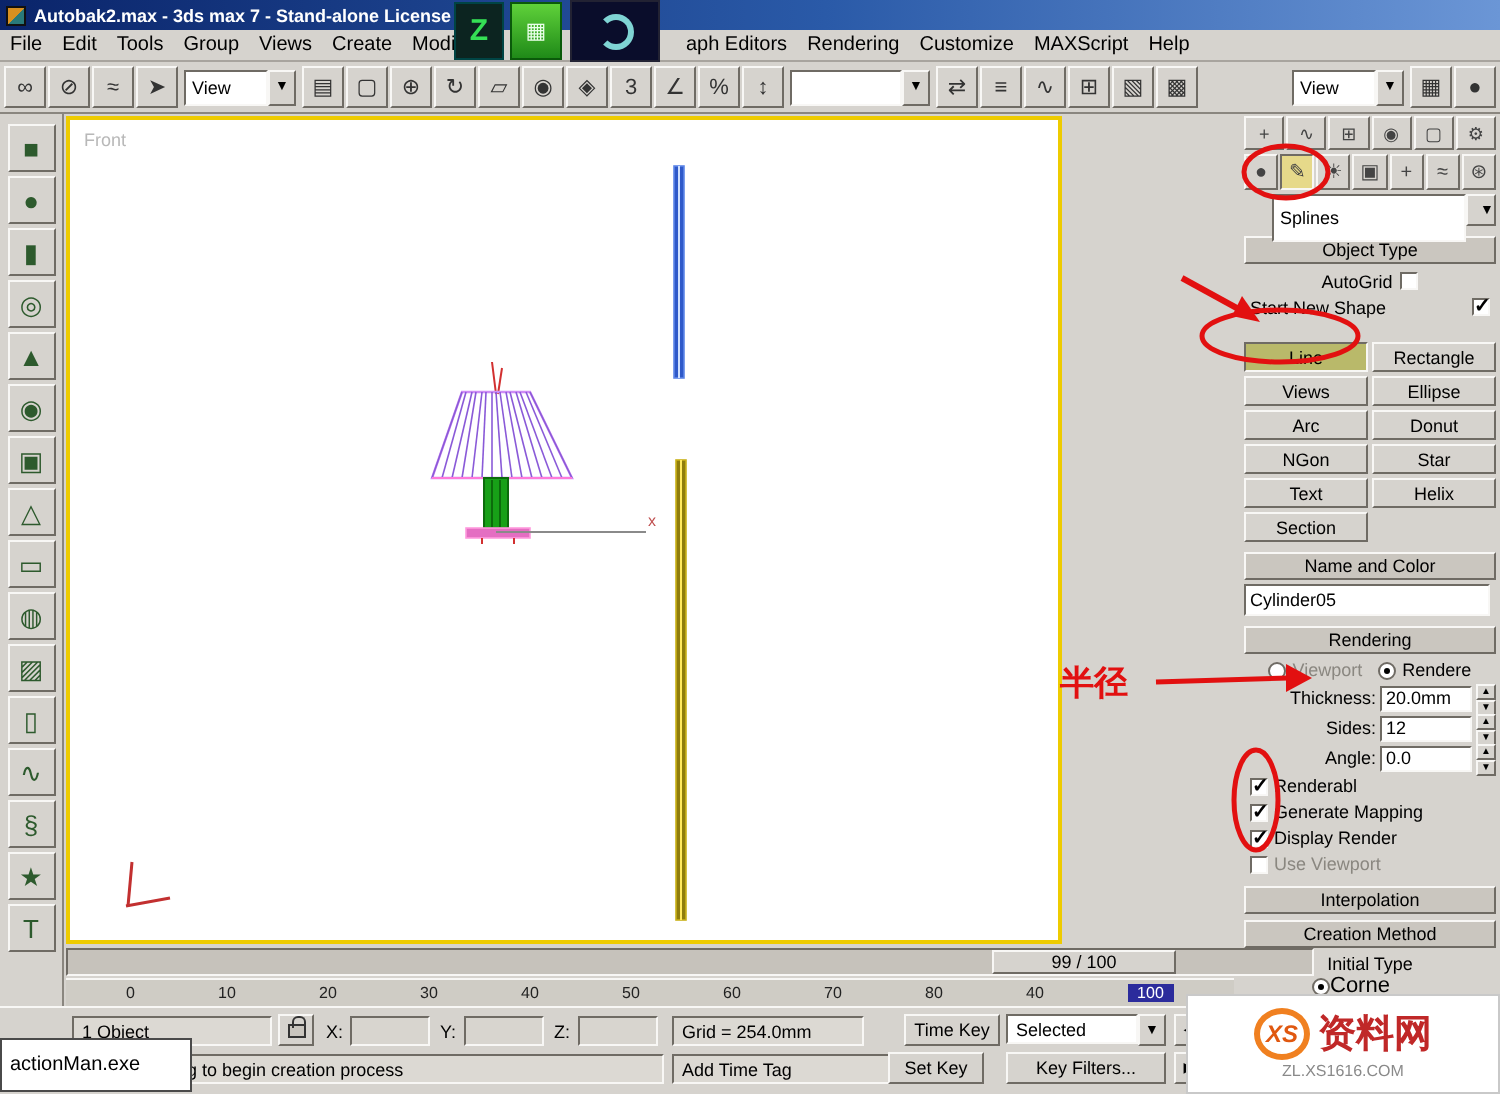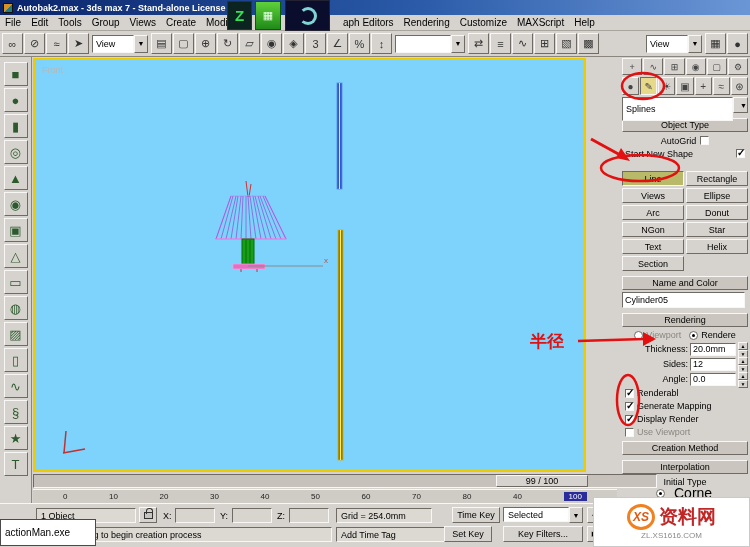--- a/index.html
+++ b/index.html
@@ -38,33 +38,33 @@
   .tb-dd { height:18px; display:flex; align-items:stretch; margin:0 2px; }
   .tb-dd .dd-text { width:42px; background:#fff; border:1px solid; border-color:#6f6b64 #f8f7f5 #f8f7f5 #6f6b64; font-size:9px; display:flex; align-items:center; padding:0 3px; }
   .tb-dd .dd-arrow { width:14px; font-size:7px; display:flex; align-items:center; justify-content:center; }
 
   
   .left-toolbar { position:absolute; left:0; top:57px; width:32px; height:446px; border-right:1px solid #8a867f;
     display:flex; flex-direction:column; align-items:center; gap:2px; padding-top:5px; }
   .lt-btn { width:24px; height:24px; font-size:13px; color:#2d5a2d; display:flex; align-items:center; justify-content:center; }
 
   
-  .viewport { position:absolute; left:33px; top:58px; width:553px; height:414px; background:#7dd3fc;
+  .viewport { position:absolute; left:33px; top:58px; width:498px; height:414px; background:#ffffff;
     border:2px solid #eecb00;padding-left:22px; }
   .viewport svg { position:absolute; left:0; top:0; }
 
   
   .cmd-panel { position:absolute; left:620px; top:57px; width:130px; height:446px; padding:1px 2px; overflow:hidden; }
   .tab-row { display:flex; gap:1px; height:17px; margin-bottom:2px; }
   .tab-btn { flex:1; font-size:9px; color:#444; display:flex; align-items:center; justify-content:center; padding:0; }
   .cat-row { display:flex; gap:1px; height:18px; margin-bottom:2px; }
   .cat-btn { flex:1; font-size:10px; color:#444; display:flex; align-items:center; justify-content:center; padding:0; }
   .cat-btn.active { background:#e6d98a; border-color:#6f6b64 #f8f7f5 #f8f7f5 #6f6b64; }
   .dd-row { height:16px; display:flex; }
-  .dd-field { flex:1; background:#fff; border:1px solid; border-color:#6f6b64 #f8f7f5 #f8f7f5 #6f6b64; font-size:9px; display:flex; align-items:center; padding:11px 3px; }
+  .dd-field { flex:1; background:#fff; border:1px solid; border-color:#6f6b64 #f8f7f5 #f8f7f5 #6f6b64; font-size:9px; display:flex; align-items:center; padding:11px 3px;margin-left:14px; }
   .dd-btn { width:15px; font-size:7px; }
   .rollout-h { height:14px; margin-top:5px; background:#cac6bf; border:1px solid; border-color:#f8f7f5 #6f6b64 #6f6b64 #f8f7f5;
     font-size:9px; display:flex; align-items:center; justify-content:center; }
   .row { display:flex; align-items:center; font-size:9px; height:13px;text-align:center; }
   .cb { width:9px; height:9px; background:#fff; border:1px solid; border-color:#6f6b64 #f8f7f5 #f8f7f5 #6f6b64; position:relative; flex:none; }
   .cb.checked::after { content:"✓"; position:absolute; left:0px; top:-3px; font-size:10px; font-weight:bold; color:#000; }
   .rb { width:9px; height:9px; border-radius:50%; background:#fff; border:1px solid #6f6b64; position:relative; flex:none; }
   .rb.selected::after { content:""; position:absolute; left:2px; top:2px; width:3px; height:3px; border-radius:50%; background:#000; }
   .dim { color:#8a8780; }
   .ot-grid { display:grid; grid-template-columns:1fr 1fr; gap:2px; margin-top:11px; }
@@ -74,21 +74,21 @@
   .name-input { flex:1; height:16px; font-size:9px; padding:0 2px; font-family:"Liberation Sans",sans-serif; }
   .swatch { width:16px; height:16px; border:1px solid #4a4a4a; }
   .radio-pair { display:flex; justify-content:center; gap:8px; margin-top:2px; height:12px; }
   .radio-item { display:flex; align-items:center; gap:3px; font-size:9px; }
   .spin-row { display:flex; align-items:center; justify-content:flex-end; gap:2px; height:14px; margin:1px 0; font-size:9px; }
   .spin-field { width:46px; height:13px; font-size:9px; padding:0 2px; font-family:"Liberation Sans",sans-serif; }
   .spinner { width:10px; height:14px; display:flex; flex-direction:column; }
   .sp { flex:1; font-size:5px; display:flex; align-items:center; justify-content:center; padding:0; }
   .cb-row { display:flex; align-items:center; gap:3px; height:12px; margin-bottom:1px; font-size:9px; padding-left:3px; }
   .group-label { text-align:center; font-size:9px; margin-top:3px; }
-  .cm-opt { display:flex; align-items:center; gap:9px; font-size:14px; height:12px; padding-left:34px; }
+  .cm-opt { display:flex; align-items:center; gap:0; font-size:11px; height:12px; padding-left:34px; }
 
   
   .timeslider { position:absolute; left:33px; top:474px; width:624px; height:14px; background:#c6c2bb;
     border:1px solid; border-color:#6f6b64 #f8f7f5 #f8f7f5 #6f6b64; }
   .ts-handle { position:absolute; left:462px; top:0px; width:92px; height:12px; font-size:9px; display:flex; align-items:center; justify-content:center; }
   .ruler { position:absolute; left:33px; top:489px; width:584px; height:14px; background:#cfccc5; border-top:1px solid #f8f7f5;
     display:flex; align-items:center; justify-content:space-between; padding:0 30px; font-size:8px; }
   .tick { color:#222; }
   .tick.highlight { background:#2b2b9c; color:#fff; padding:0 5px; }
 
@@ -516,22 +516,22 @@
         <span class="cb checked"></span>
         <span>Display Render</span>
       </div>
 
       <div class="cb-row">
         <span class="cb"></span>
         <span class="dim">Use Viewport</span>
       </div>
     </div>
 
+  <div class="rollout-h">Interpolation</div>
   <div class="rollout-h" style="margin-top:3px">Creation Method</div>
-  <div class="rollout-h">Interpolation</div>
   <div class="group-label">Initial Type</div>
   <div>
 
       <div class="cm-opt">
         <span class="rb selected"></span>
         <span>Corne</span>
       </div>
 
       <div class="cm-opt">
         <span class="rb"></span>

